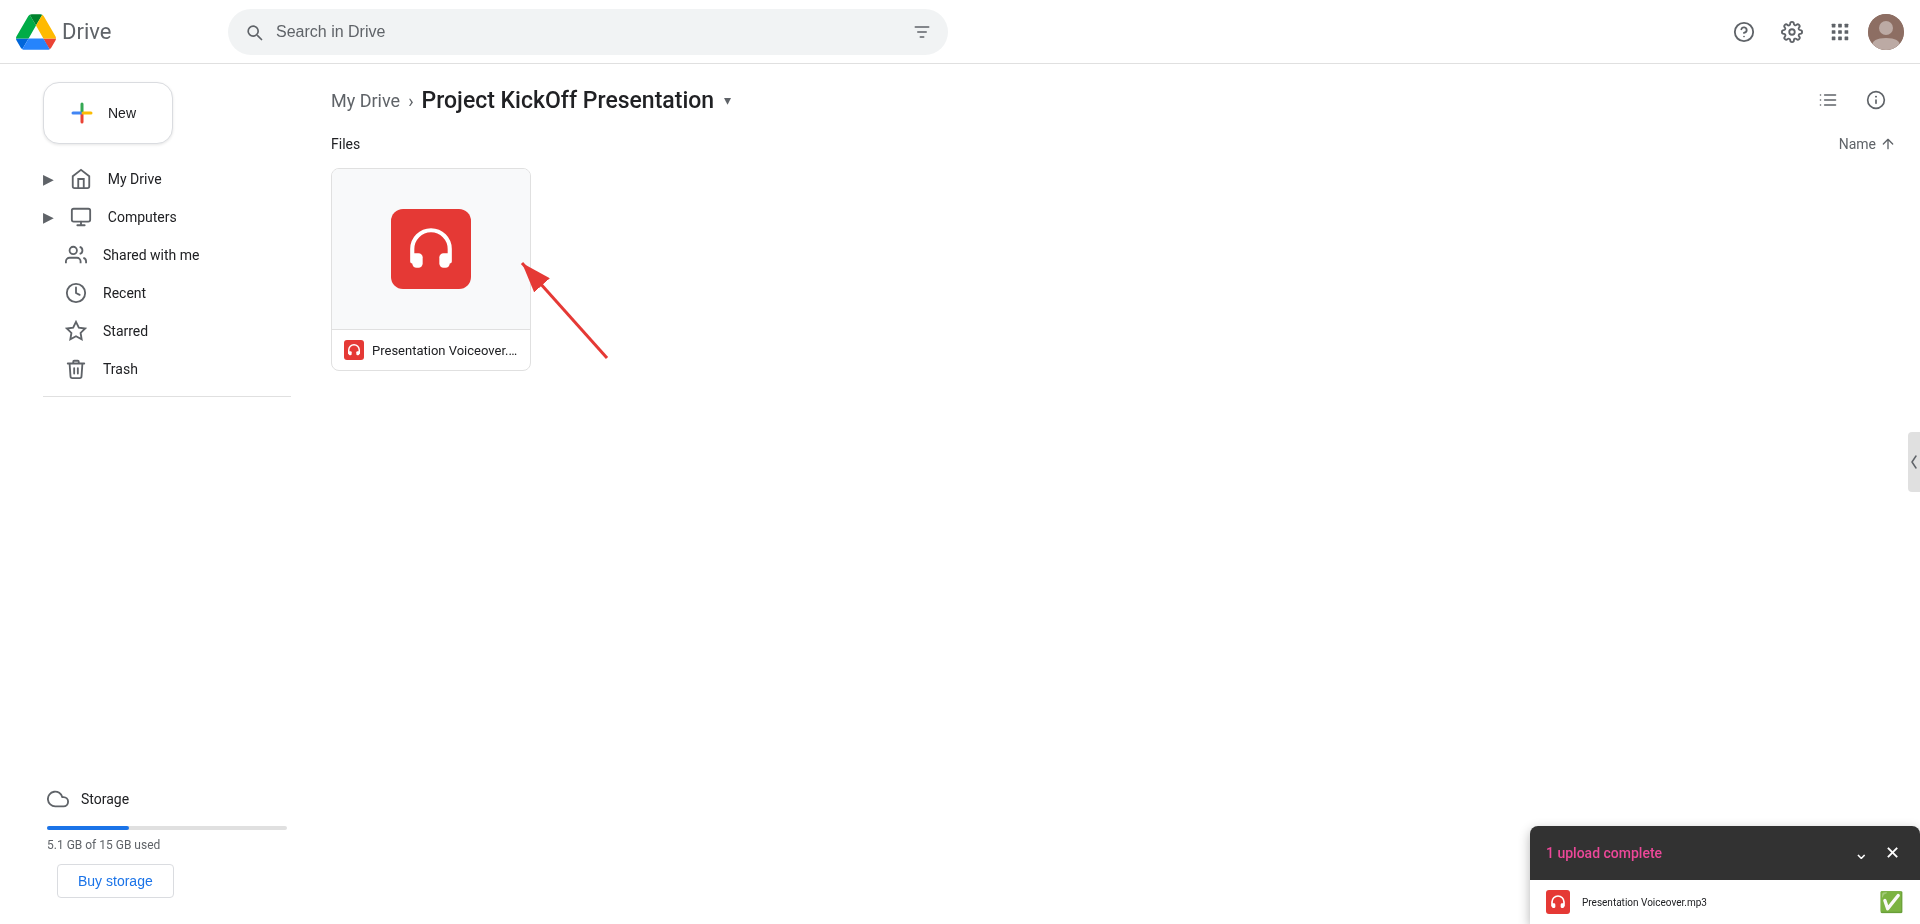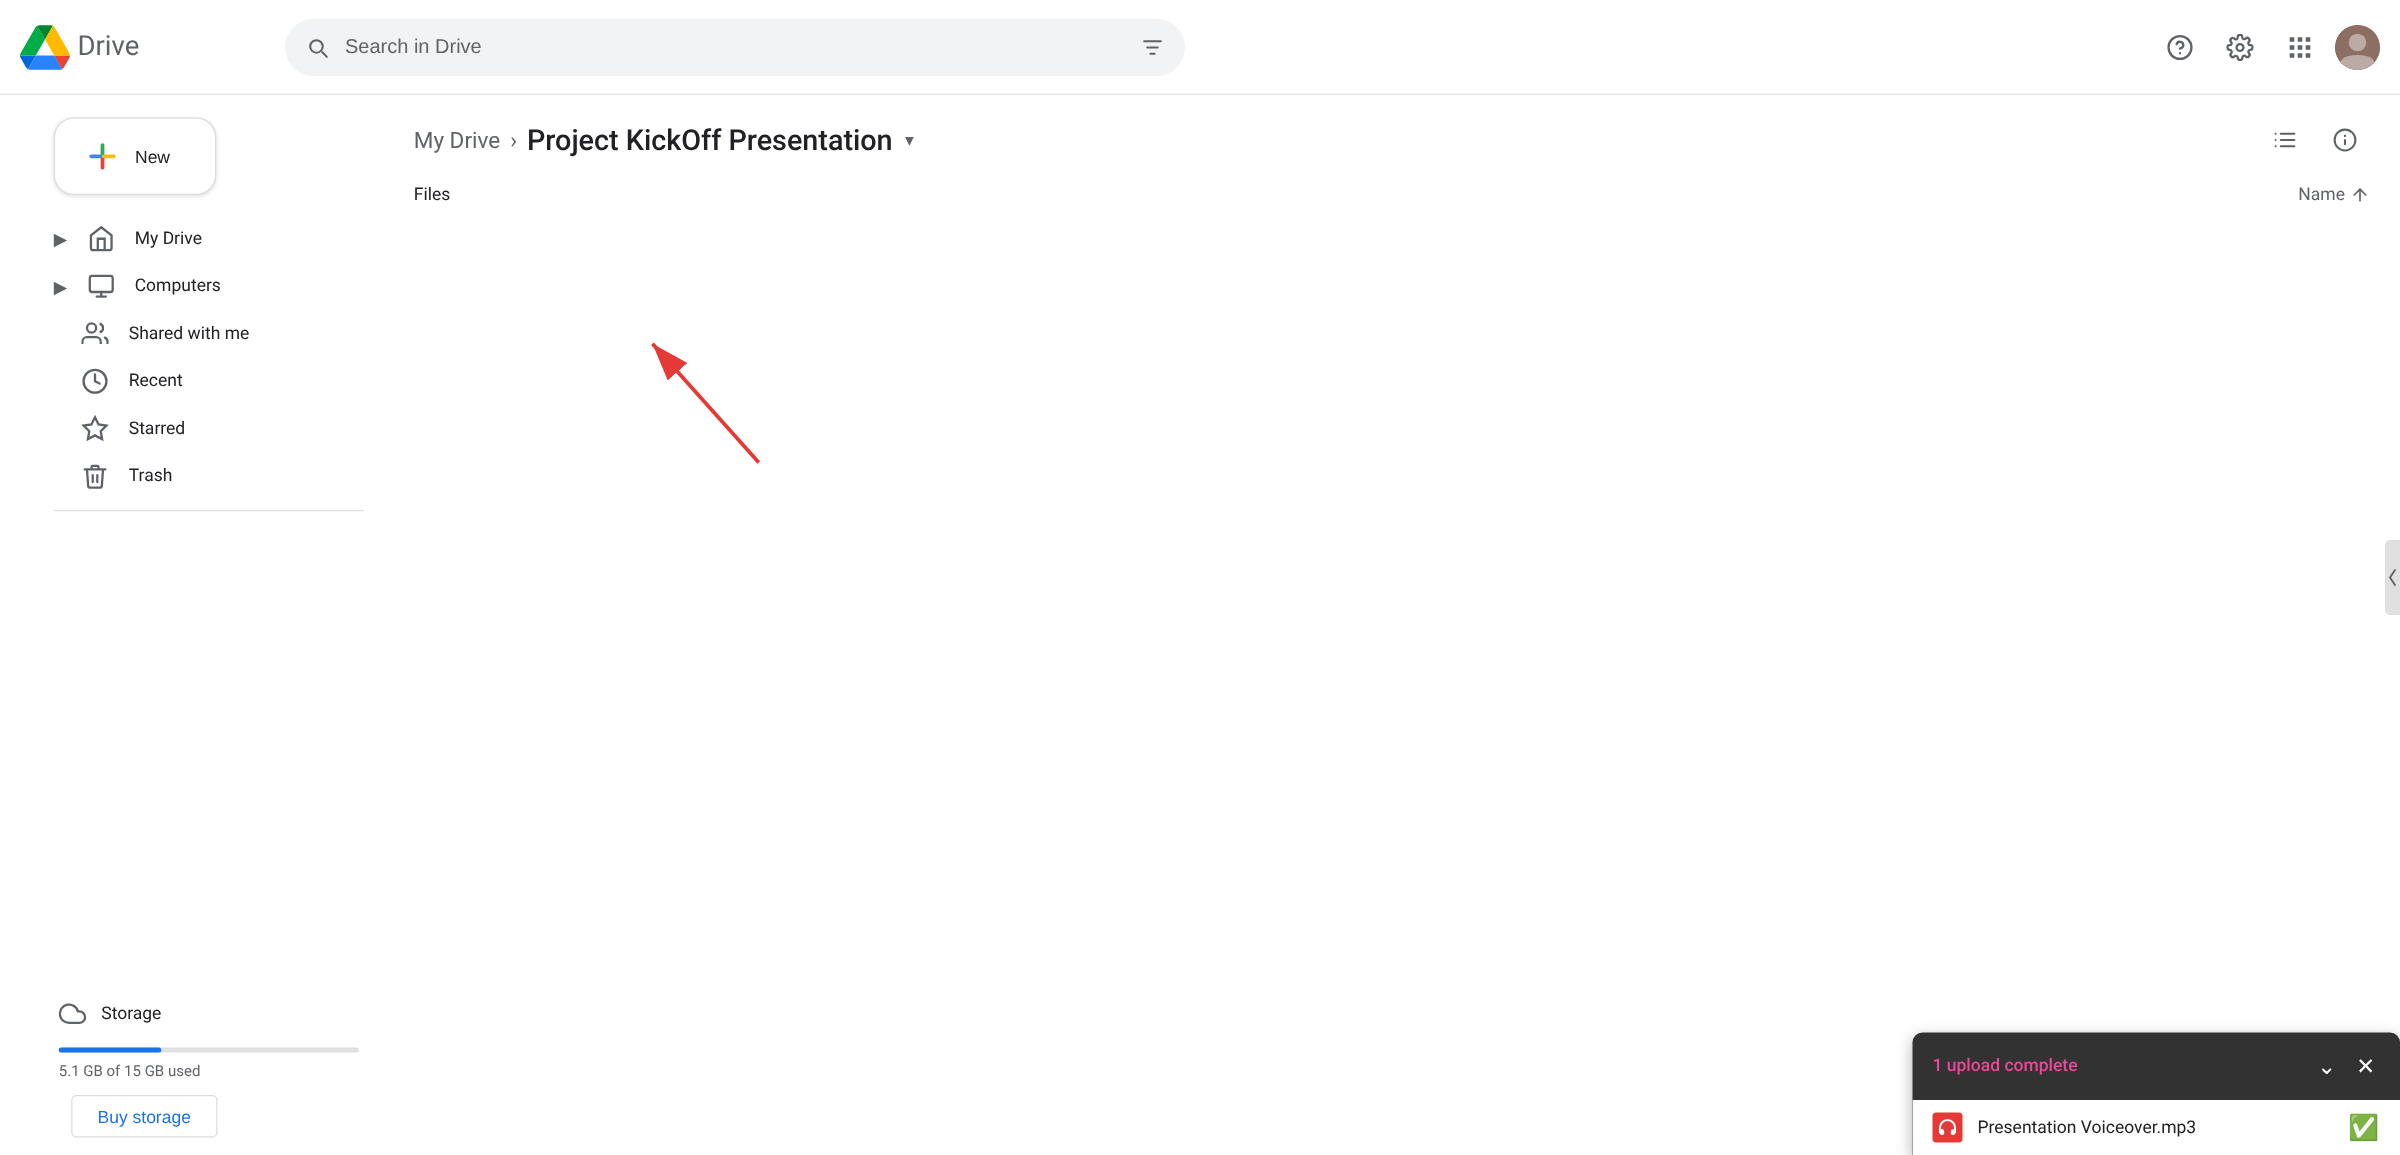--- a/index.html
+++ b/index.html
@@ -2,21 +2,21 @@
 <html><head>
   <meta charset="utf-8">
   <style>
     * { box-sizing: border-box; margin: 0; padding: 0; }
     body { font-family: 'Google Sans', Roboto, Arial, sans-serif; background: #fff; color: #202124; height: 924px; overflow: hidden; }
 
     
     .topbar {
       display: flex;
       align-items: center;
-      height: 76px;
+      height: 64px;
       padding: 0 16px;
       gap: 12px;
       border-bottom: 1px solid #e0e0e0;
     }
     .logo-area {
       display: flex;
       align-items: center;
       gap: 6px;
       min-width: 200px;
     }
@@ -358,21 +358,21 @@
       width: 24px;
       height: 24px;
       background: #e53935;
       border-radius: 3px;
       display: flex;
       align-items: center;
       justify-content: center;
       flex-shrink: 0;
     }
     .toast-file-name {
-      font-size: 14px;
+      font-size: 10px;
       color: #202124;
       flex: 1;
     }
     .toast-check {
       color: #1e8e3e;
       font-size: 20px;
     }
   </style>
 </head>
 <body>
@@ -553,20 +553,44 @@
       <div class="files-header">
         <span class="files-label">Files</span>
         <div class="sort-label">
           <span>Name</span>
           <svg width="16" height="16" viewBox="0 0 24 24" fill="none">
             <path d="M12 19V5M5 12l7-7 7 7" stroke="#5f6368" stroke-width="2" stroke-linecap="round" stroke-linejoin="round"></path>
           </svg>
         </div>
       </div>
 
+      <div class="file-grid">
+        <div class="file-card">
+          <div class="file-preview">
+            <div class="file-icon-large">
+
+              <svg width="50" height="50" viewBox="0 0 24 24" fill="none">
+                <path d="M3 18v-6a9 9 0 0 1 18 0v6" stroke="white" stroke-width="2" stroke-linecap="round"></path>
+                <path d="M21 19a2 2 0 0 1-2 2h-1a2 2 0 0 1-2-2v-3a2 2 0 0 1 2-2h3z" fill="white"></path>
+                <path d="M3 19a2 2 0 0 0 2 2h1a2 2 0 0 0 2-2v-3a2 2 0 0 0-2-2H3z" fill="white"></path>
+              </svg>
+            </div>
+          </div>
+          <div class="file-info">
+            <div class="file-icon-small">
+              <svg width="14" height="14" viewBox="0 0 24 24" fill="none">
+                <path d="M3 18v-6a9 9 0 0 1 18 0v6" stroke="white" stroke-width="2.5" stroke-linecap="round"></path>
+                <path d="M21 19a2 2 0 0 1-2 2h-1a2 2 0 0 1-2-2v-3a2 2 0 0 1 2-2h3z" fill="white"></path>
+                <path d="M3 19a2 2 0 0 0 2 2h1a2 2 0 0 0 2-2v-3a2 2 0 0 0-2-2H3z" fill="white"></path>
+              </svg>
+            </div>
+            <span class="file-name">Presentation Voiceover....</span>
+          </div>
+        </div>
+      </div>
 
       <svg style="position:absolute; top:50px; left:100px; width:250px; height:200px; pointer-events:none;" viewBox="0 0 250 200">
         <defs>
           <marker id="arrowhead" markerWidth="10" markerHeight="7" refX="10" refY="3.5" orient="auto">
             <polygon points="0 0, 10 3.5, 0 7" fill="#e53935"></polygon>
           </marker>
         </defs>
         <line x1="200" y1="180" x2="115" y2="85" stroke="#e53935" stroke-width="3" marker-end="url(#arrowhead)"></line>
       </svg>
 

